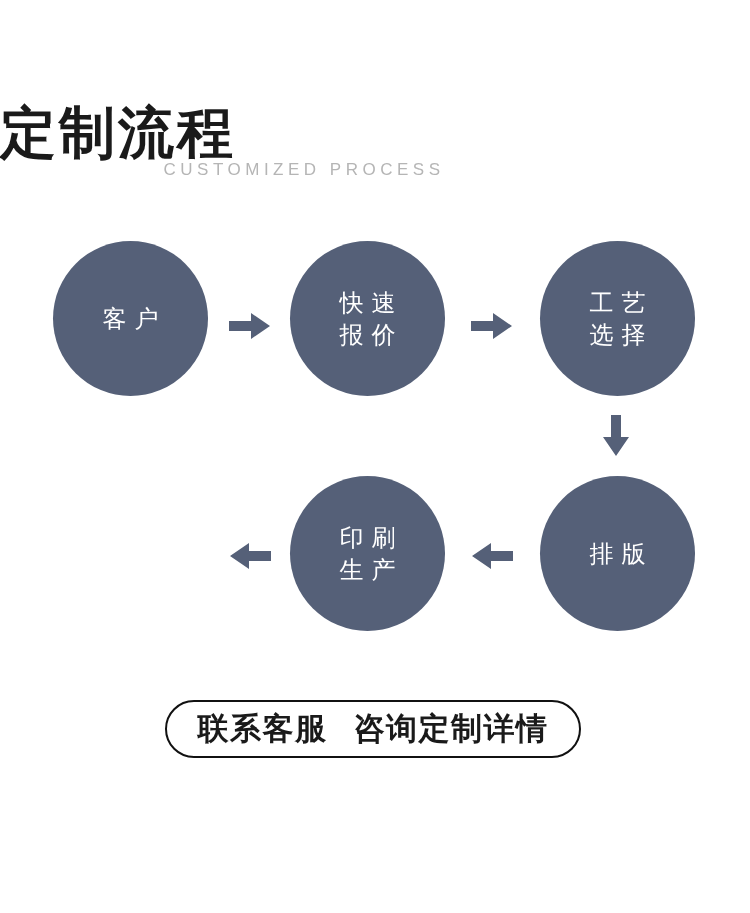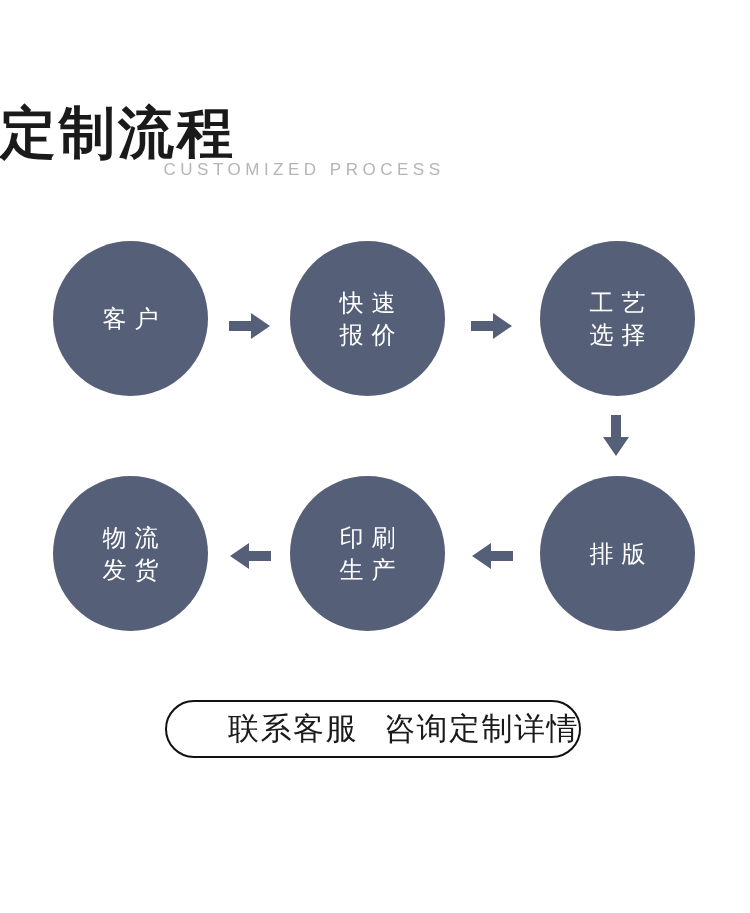--- a/index.html
+++ b/index.html
@@ -85,24 +85,24 @@
     position: absolute;
     left: 165px;
     top: 700px;
     width: 416px;
     height: 58px;
     background: var(--bg);
     border: 2px solid var(--button-border);
     border-radius: 30px;
     display: flex;
     align-items: center;
-    justify-content: flex-end;
+    justify-content: center;
     gap: 26px;
     font-size: 31px;
-    font-weight: 400;
+    font-weight: 700;
     letter-spacing: 1.5px;
     color: var(--button-text);
     cursor: pointer;
   }
 </style>
 </head>
 <body>
 
 <div class="page">
 
@@ -114,24 +114,20 @@
   </div>
   <div class="step-circle r1 c2">
     <span>快速</span>
     <span>报价</span>
   </div>
   <div class="step-circle r1 c3">
     <span>工艺</span>
     <span>选择</span>
   </div>
 
-  <div class="step-circle r2 c1">
-    <span>物流</span>
-    <span>发货</span>
-  </div>
   <div class="step-circle r2 c2">
     <span>印刷</span>
     <span>生产</span>
   </div>
   <div class="step-circle r2 c3">
     <span>排版</span>
   </div>
 
   <div class="flow-arrow dir-right arrow-r1a">
     <svg viewBox="0 0 42 30">

